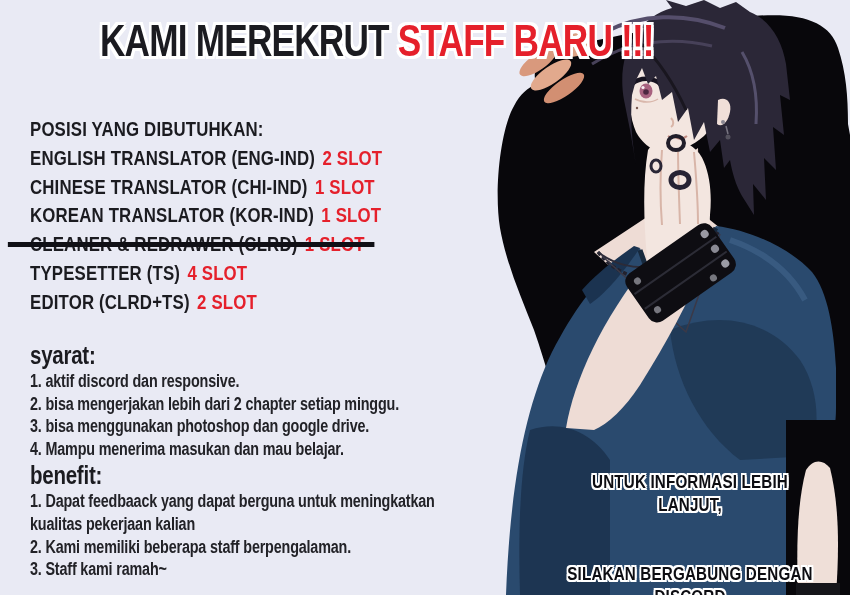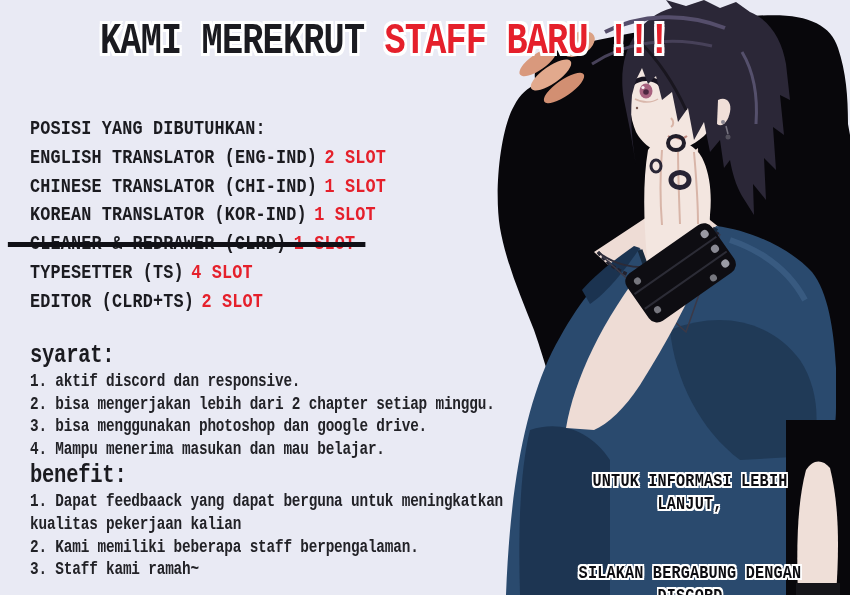--- a/index.html
+++ b/index.html
@@ -2,21 +2,21 @@
 <html style="--background: #e9eaf4; --text-black: #1b1b20; --accent-red: #e5202b; --link-blue: #4731d6; --link-purple: #6b3fae; --link-muted: #7a5f9e; --strike: #101016; --outline: #ffffff;"><head>
 <meta charset="utf-8">
 <style>
   :root{
     --background:#e9eaf4; --text-black:#1b1b20; --accent-red:#e5202b;
     --link-blue:#4731d6; --link-purple:#6b3fae; --link-muted:#7a5f9e;
     --strike:#101016; --outline:#ffffff;
   }
   html,body{margin:0;padding:0;}
   .poster{position:relative;width:850px;height:595px;background:var(--background);
-    overflow:hidden;font-family:Liberation Mono, monospace;}
+    overflow:hidden;font-family:Liberation Sans, sans-serif;}
   .illust{position:absolute;left:490px;top:0;width:360px;height:595px;z-index:1;}
 
   
   .ol2{text-shadow:-2px -2px 0 var(--outline),0 -2px 0 var(--outline),2px -2px 0 var(--outline),
        -2px 0 0 var(--outline),2px 0 0 var(--outline),-2px 2px 0 var(--outline),
        0 2px 0 var(--outline),2px 2px 0 var(--outline),-1px -1px 0 var(--outline),
        1px -1px 0 var(--outline),-1px 1px 0 var(--outline),1px 1px 0 var(--outline);}
   .ol3{text-shadow:-3px -3px 0 var(--outline),0 -3px 0 var(--outline),3px -3px 0 var(--outline),
        -3px 0 0 var(--outline),3px 0 0 var(--outline),-3px 3px 0 var(--outline),
        0 3px 0 var(--outline),3px 3px 0 var(--outline),-2px -2px 0 var(--outline),

